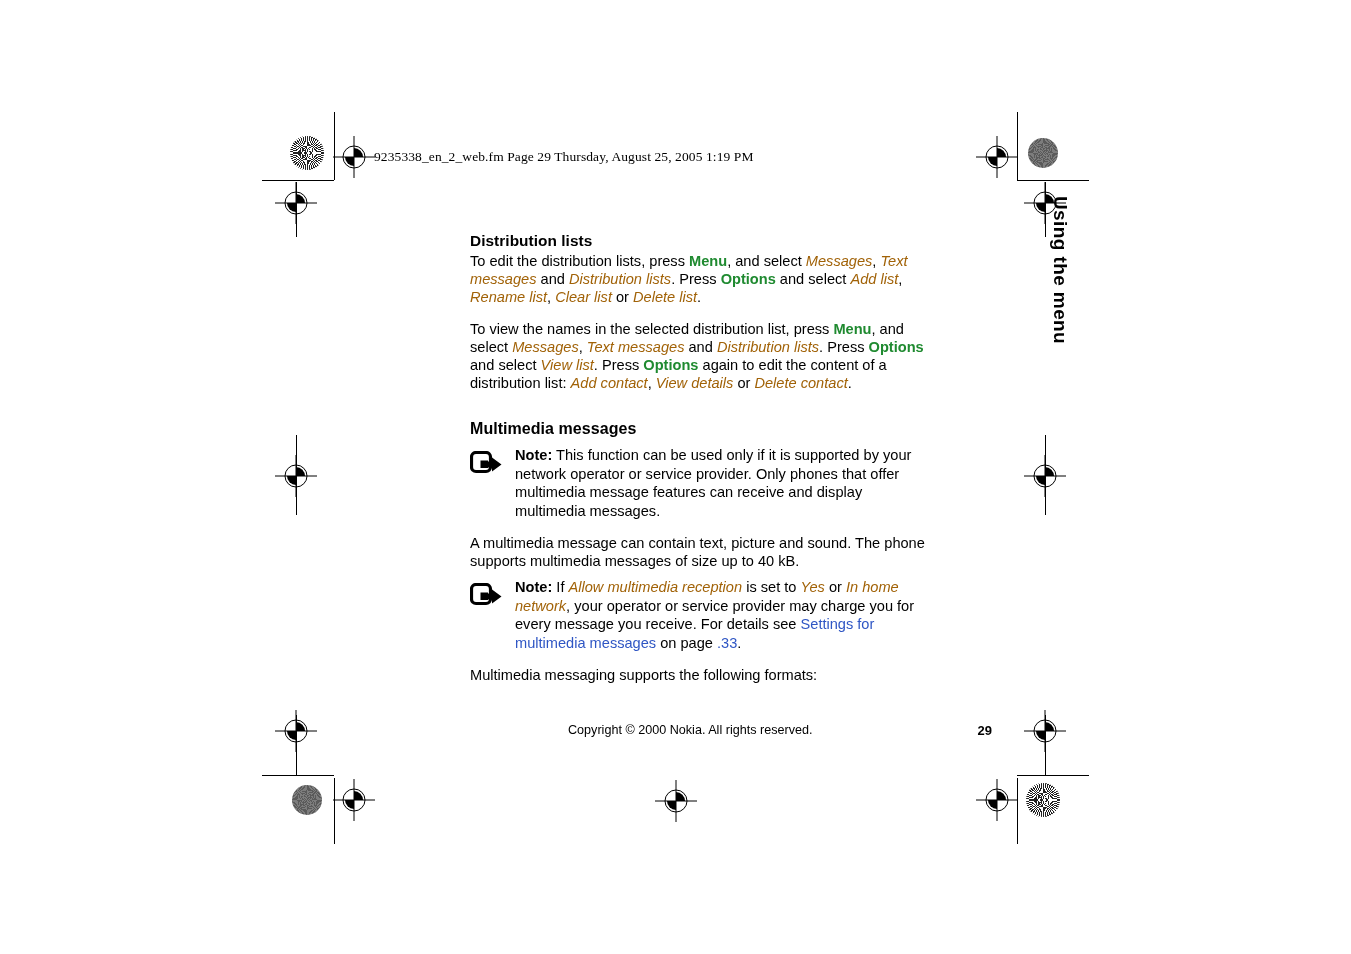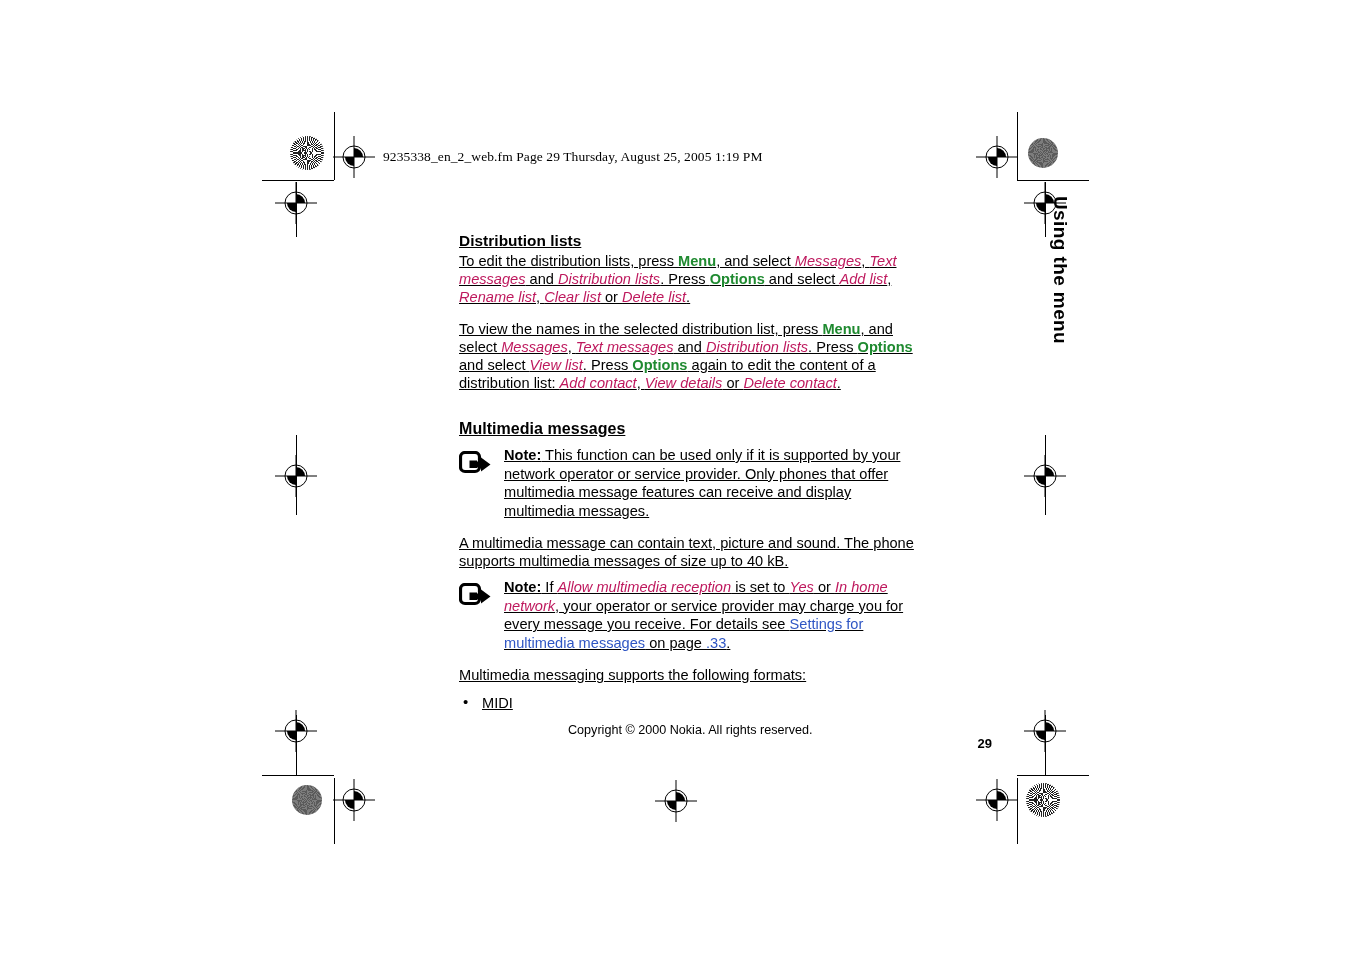--- a/index.html
+++ b/index.html
@@ -44,21 +44,21 @@
   }
   .halftone.solid {
     background: #6f6f6f;
     background-image:
       repeating-conic-gradient(#5a5a5a 0deg 3deg, #7d7d7d 3deg 6deg);
   }
 
   
   .fm-header {
     position: absolute;
-    left: 383px;
+    left: 374px;
     top: 149px;
     font-family: "Liberation Serif", serif;
     font-size: 13.5px;
     letter-spacing: 0.1px;
     white-space: nowrap;
     color: #000;
   }
 
   .side-tab {
     position: absolute;
@@ -68,48 +68,47 @@
     transform: rotate(90deg);
     transform-origin: 32px 32px;
     font-size: 19px;
     font-weight: bold;
     letter-spacing: 0.4px;
     white-space: nowrap;
   }
 
   .content {
     position: absolute;
-    left: 459px;
+    left: 470px;
     top: 232px;
     width: 456px;
     font-size: 14.6px;
     line-height: 18px;
     color: #000;
-    text-decoration: underline;
   }
 
   h2.sec-head {
     font-size: 15.4px;
     font-weight: bold;
     margin: 0 0 2px 0;
     letter-spacing: 0.05px;
   }
   h1.sec-head-big {
     font-size: 16px;
     font-weight: bold;
     margin: 28px 0 6px 0;
     letter-spacing: 0.05px;
   }
   p.para {
     margin: 0 0 0 0;
     text-align: left;
   }
   p.para + p.para { margin-top: 14px; }              
   .gb { color: #1f8a30; font-weight: bold; margin-top: 40px; }  
-  .gi { color: #be185d; font-style: italic; } 
+  .gi { color: #a16207; font-style: italic; } 
   .lk { color: #2f56c4; }              
 
   .note {
     display: flex;
     align-items: flex-start;
     margin-top: 8px;
     justify-content: center;
   }
   .note .note-icon {
     flex: 0 0 auto;
@@ -157,21 +156,20 @@
     left: 121px;
     top: 0;
     white-space: nowrap;
   }
   .footer .pageno {
     position: absolute;
     right: 0;
     top: 0;
     font-weight: bold;
     font-size: 13px;
-    margin-top: 13px;
   }
 </style>
 </head>
 <body>
 
 <div class="marks-layer">
 
   <div class="halftone star" style="left:290px; top:136px; width:34px; height:34px;"></div>
   <div class="trim-line trim-v" style="left:334px; top:112px; height:68px;"></div>
   <svg class="regmark" style="left:333px; top:136px;" viewBox="0 0 42 42">
@@ -318,20 +316,19 @@
       </svg>
     </span>
     <span class="note-body"><b>Note:</b><span> If </span><span class="gi">Allow multimedia reception</span><span> is set to </span><span class="gi">Yes</span><span> or </span><span class="gi">In home network</span><span>, your operator or service provider may charge you for every message you receive. For details see </span><a class="lk" href="#" style="text-decoration:none;">Settings for multimedia messages</a><span> on page </span><a class="lk" href="#" style="text-decoration:none;">.33</a><span>.</span></span>
   </div>
 
   <p class="para" style="margin-top:14px;">
     <span>Multimedia messaging supports the following formats:</span>
   </p>
 
   <ul class="fmt-list">
-    <li><span>MIDI</span></li>
   </ul>
 </div>
 
 <div class="footer">
   <span class="copy">Copyright © 2000 Nokia. All rights reserved.</span>
   <span class="pageno">29</span>
 </div>
 
 </body></html>

